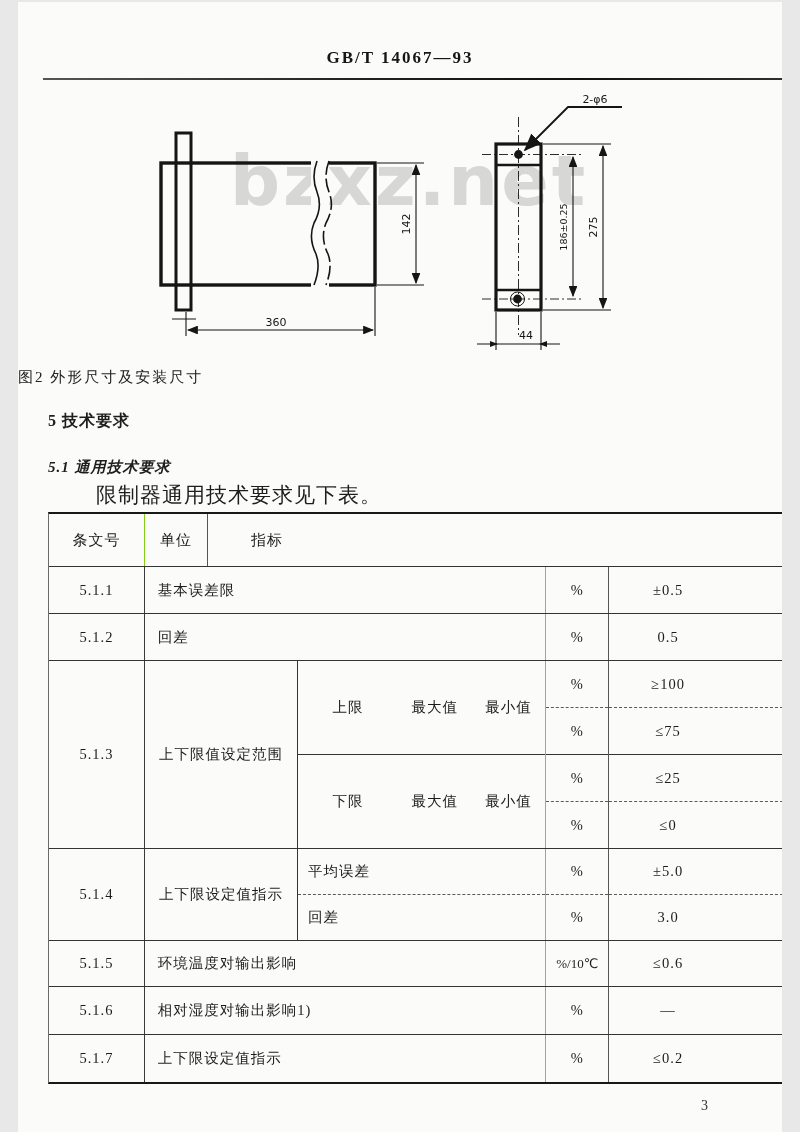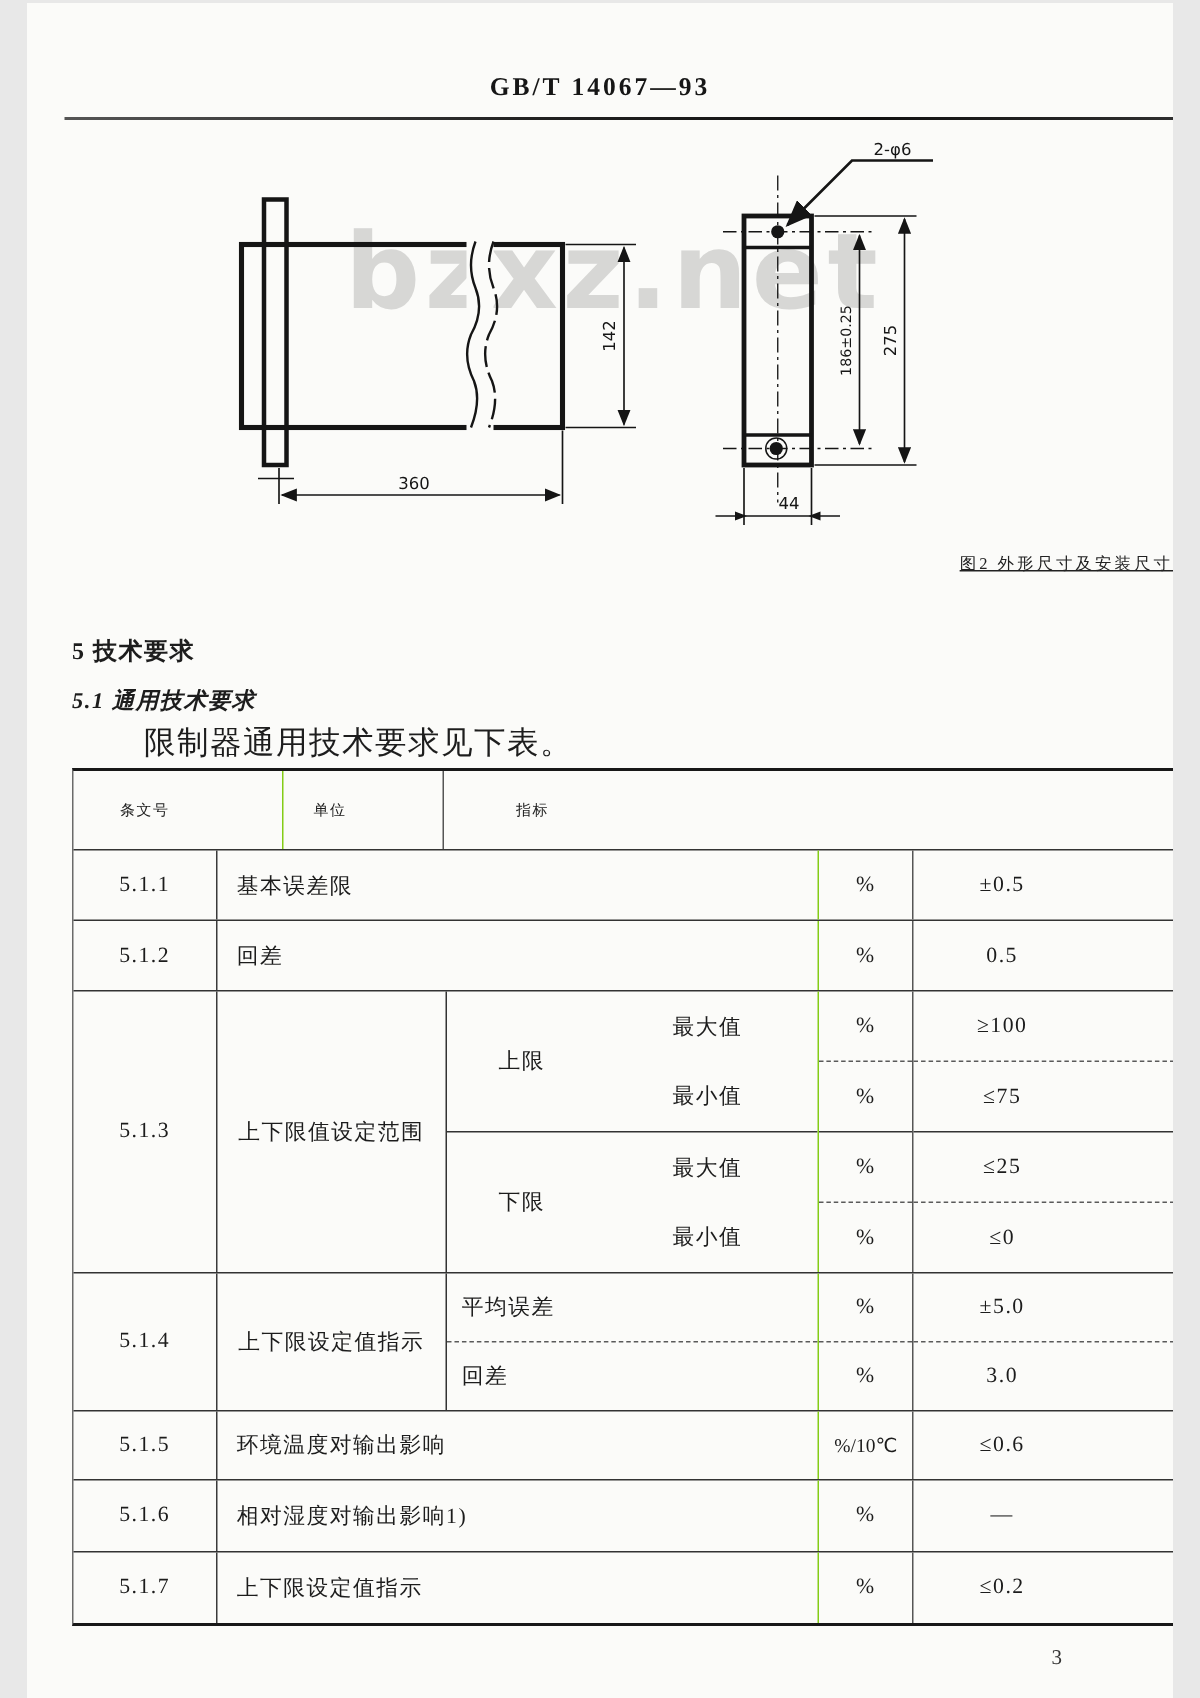--- a/index.html
+++ b/index.html
@@ -24,52 +24,52 @@
     position:absolute; left:212px; top:138px; z-index:0;
     font-family:"DejaVu Sans",sans-serif; font-weight:bold;
     font-size:70px; letter-spacing:3px; color:#d7d7d5; user-select:none;
   }
   
   svg.fig{position:absolute; left:88px; top:85px; z-index:1;}
   svg.fig text{
     font-family:"DejaVu Sans","Liberation Sans",sans-serif; fill:#161616;
   }
   .fig-caption{
-    position:absolute; top:366px; left:0; width:100%; text-align:right;
-    font-size:11px; letter-spacing:2px; color:#222;text-decoration:underline;
+    position:absolute; top:366px; left:0; width:100%; text-align:left;
+    font-size:15px; letter-spacing:2px; color:#222;
   }
   
   .h-sec{position:absolute; left:30px; font-size:16px; font-weight:bold; letter-spacing:1px;}
   .h-sub{position:absolute; left:30px; font-size:15px; font-weight:bold; letter-spacing:1px;font-style:italic;}
   .h-intro{position:absolute; left:78px; font-size:21px; letter-spacing:1px;}
   
   .spec-table{
     position:absolute; left:30px; top:510px; width:735px; z-index:2;
     border-top:2.5px solid #181818; border-bottom:2px solid #181818;
     border-left:1px solid #6a6a6a;
     font-size:14.5px; color:#1c1c1c; letter-spacing:1px;
     box-sizing:border-box;
   }
   .tr{display:flex; box-sizing:border-box;}
   .tr + .tr{border-top:1px solid #333;}
   .tr > div{box-sizing:border-box;}
   .c1{width:95px; display:flex; align-items:center; justify-content:center;}
   .c2{width:402px; border-left:1px solid #3a3a3a; display:flex; align-items:center; padding-left:13px;}
   .c3{width:63px; border-left:1px solid #84cc16; display:flex; align-items:center; justify-content:center;}
   .c4{width:175px; border-left:1px solid #555; display:flex; align-items:center; justify-content:center; padding-right:56px;}
-  .tr.head{height:52px; font-size:10px;gap:44px;}
+  .tr.head{height:52px; font-size:15px;}
   .tr.head .c2{justify-content:center; padding-left:0; letter-spacing:6px;}
   
   .c2.cplx{padding-left:0; align-items:stretch;}
   .c2a{width:152px; display:flex; align-items:center; justify-content:center; text-align:center;}
   .c2b{flex:1; border-left:1px solid #333; display:flex; flex-direction:column;}
   .half{height:94px; display:flex;}
   .half + .half{border-top:1px solid #333;}
   .limit-name{width:100px; display:flex; align-items:center; justify-content:center;}
-  .mm{flex:1; display:flex; flex-direction:column;}
+  .mm{flex:1; display:flex; }
   .mm > div{flex:1; display:flex; align-items:center; justify-content:center;}
   .stack{flex-direction:column; align-items:stretch; padding:0;}
   .stack > div{flex:1; display:flex; align-items:center; justify-content:center;}
   .c4.stack > div{padding-right:56px;}
   .stack.quad > div + div{border-top:1px dashed #5a5a5a;}
   .stack.quad > div:nth-child(3){border-top:1px solid #333;}
   .stack.duo > div + div{border-top:1px dashed #5a5a5a;}
   .duo2{flex:1; display:flex; flex-direction:column; border-left:1px solid #333;}
   .duo2 > div{flex:1; display:flex; align-items:center; padding-left:10px;}
   .duo2 > div + div{border-top:1px dashed #5a5a5a;}
@@ -136,21 +136,21 @@
       <path d="M392,257 L384,254 V260 z M433,257 L441,254 V260 z" fill="#151515" stroke="none"></path>
     </g>
     <text x="489" y="16" text-anchor="middle" font-size="11">2-φ6</text>
     <text transform="translate(461 140) rotate(-90)" text-anchor="middle" font-size="9.5">186±0.25</text>
     <text transform="translate(491 140) rotate(-90)" text-anchor="middle" font-size="11">275</text>
     <text x="420" y="252" text-anchor="middle" font-size="11">44</text>
   </svg>
 
   <div class="fig-caption">图2  外形尺寸及安装尺寸</div>
 
-  <div class="h-sec" style="top:422px">5  技术要求</div>
+  <div class="h-sec" style="top:409px">5  技术要求</div>
   <div class="h-sub" style="top:456px">5.1  通用技术要求</div>
   <div class="h-intro" style="top:479px">限制器通用技术要求见下表。</div>
 
   <div class="spec-table">
 
     <div class="tr head">
       <div class="c1">条文号</div>
       <div class="c3">单位</div>
       <div class="c4">指标</div>
     </div>

